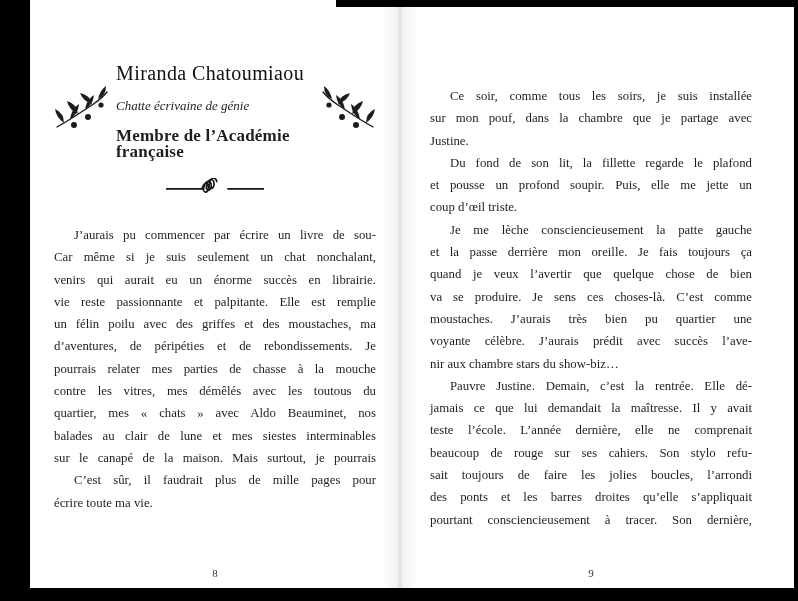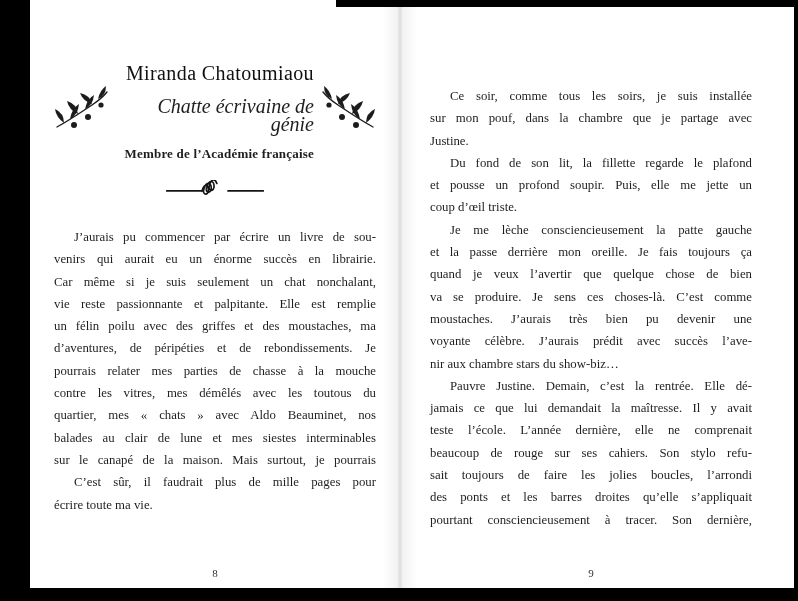--- a/index.html
+++ b/index.html
@@ -18,24 +18,24 @@
                      rgba(0,0,0,0.14) 50%, rgba(0,0,0,0.05) 58%, rgba(0,0,0,0) 100%); }
 
   .page { position:absolute; top:0; height:100%; color:var(--text,#1e1e1e); }
   .page-left  { left:0;     width:370px; padding:0 24px; }
   .page-right { left:370px; width:394px; padding:0 42px 0 30px; }
 
   
   .pl-header { display:flex; justify-content:center; align-items:flex-start; gap:6px; margin-top:54px; }
   .branch { flex:0 0 auto; margin-top:22px; }
   .branch.mirror svg { transform:scaleX(-1); }
-  .titles { width:214px; text-align:right; }
+  .titles { width:214px; text-align:left; }
   .book-title { font-size:20px; line-height:24px; letter-spacing:0.4px; color:#101010; }
-  .book-subtitle { font-style:italic; font-size:20px; line-height:18px; margin-top:12px; }
-  .book-affiliation { font-weight:bold; font-size:13px; line-height:16px; margin-top:13px; letter-spacing:0.2px; }
+  .book-subtitle { font-style:italic; font-size:13px; line-height:18px; margin-top:12px; }
+  .book-affiliation { font-weight:bold; font-size:17px; line-height:16px; margin-top:13px; letter-spacing:0.2px; }
   .divider { text-align:center; margin-top:18px; height:20px; }
 
   
   .bodytext { font-size:12.8px; line-height:22.3px; }
   .left-body { margin-top:26px; }
   .right-body { padding-top:78px; }
   .line { text-align:justify; text-align-last:justify; -moz-text-align-last:justify; }
   .line.last { text-align-last:left; -moz-text-align-last:left; }
   .line.indent { text-indent:20px; }
 
@@ -100,22 +100,22 @@
           <g fill="none" stroke="#151515" stroke-width="1.8" stroke-linecap="round">
             <path d="M4 11 H42"></path>
             <path d="M70 11 H108"></path>
             <path d="M42 11 c2 -8 7 -8 7 -1 c0 6 -7 6 -5 -1 c2 -8 8 -8 8 -1 c0 6 -7 6 -5 -1 c2 -8 8 -8 8 -1 c0 6 -7 6 -5 -1 c1.5 -7 6 -8 8 -2"></path>
           </g>
         </svg>
       </div>
 
       <div class="bodytext left-body" id="left-body">
           <div class="line indent">J’aurais pu commencer par écrire un livre de sou-</div>
+          <div class="line">Car même si je suis seulement un chat nonchalant,</div>
           <div class="line">venirs qui aurait eu un énorme succès en librairie.</div>
-          <div class="line">Car même si je suis seulement un chat nonchalant,</div>
           <div class="line">vie reste passionnante et palpitante. Elle est remplie</div>
           <div class="line">un félin poilu avec des griffes et des moustaches, ma</div>
           <div class="line">d’aventures, de péripéties et de rebondissements. Je</div>
           <div class="line">pourrais relater mes parties de chasse à la mouche</div>
           <div class="line">contre les vitres, mes démêlés avec les toutous du</div>
           <div class="line">quartier, mes « chats » avec Aldo Beauminet, nos</div>
           <div class="line">balades au clair de lune et mes siestes interminables</div>
           <div class="line">sur le canapé de la maison. Mais surtout, je pourrais</div>
           <div class="line indent">C’est sûr, il faudrait plus de mille pages pour</div>
           <div class="line last">écrire toute ma vie.</div>
@@ -129,21 +129,21 @@
           <div class="line indent">Ce soir, comme tous les soirs, je suis installée</div>
           <div class="line">sur mon pouf, dans la chambre que je partage avec</div>
           <div class="line last">Justine.</div>
           <div class="line indent">Du fond de son lit, la fillette regarde le plafond</div>
           <div class="line">et pousse un profond soupir. Puis, elle me jette un</div>
           <div class="line last">coup d’œil triste.</div>
           <div class="line indent">Je me lèche consciencieusement la patte gauche</div>
           <div class="line">et la passe derrière mon oreille. Je fais toujours ça</div>
           <div class="line">quand je veux l’avertir que quelque chose de bien</div>
           <div class="line">va se produire. Je sens ces choses-là. C’est comme</div>
-          <div class="line">moustaches. J’aurais très bien pu devenir une</div>
+          <div class="line">moustaches. J’aurais très bien pu quartier une</div>
           <div class="line">voyante célèbre. J’aurais prédit avec succès l’ave-</div>
           <div class="line last">nir aux chambre stars du show-biz…</div>
           <div class="line indent">Pauvre Justine. Demain, c’est la rentrée. Elle dé-</div>
           <div class="line">jamais ce que lui demandait la maîtresse. Il y avait</div>
           <div class="line">teste l’école. L’année dernière, elle ne comprenait</div>
           <div class="line">beaucoup de rouge sur ses cahiers. Son stylo refu-</div>
           <div class="line">sait toujours de faire les jolies boucles, l’arrondi</div>
           <div class="line">des ponts et les barres droites qu’elle s’appliquait</div>
           <div class="line">pourtant consciencieusement à tracer. Son dernière,</div>
         </div>

